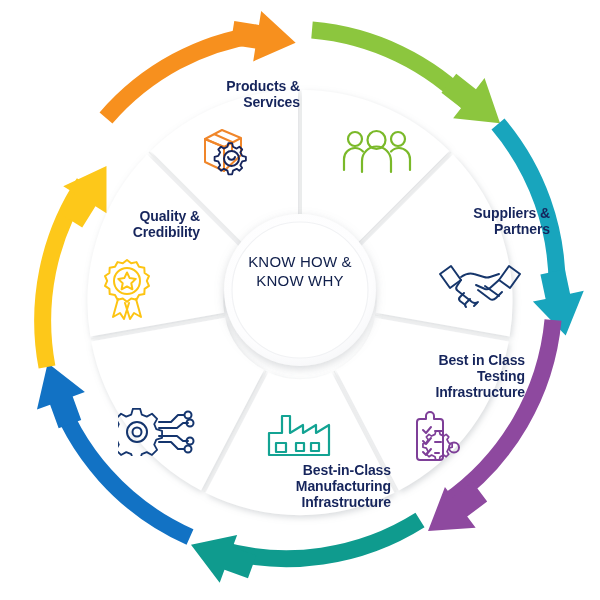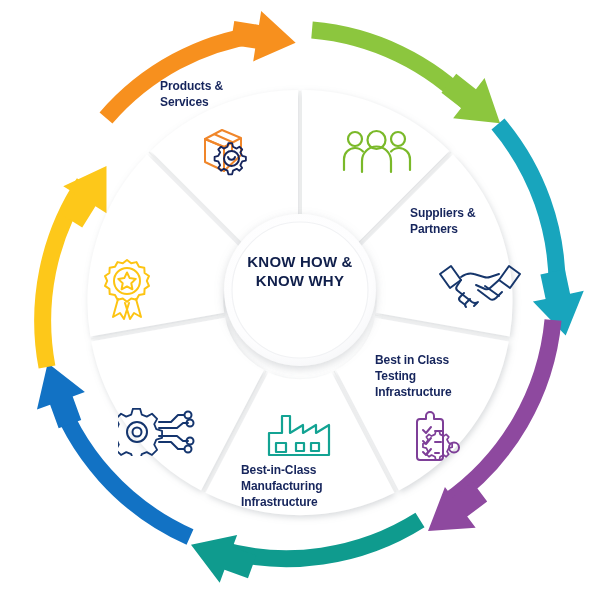--- a/index.html
+++ b/index.html
@@ -7,35 +7,35 @@
     width:600px;height:600px;
     background:#ffffff;
     font-family:"Liberation Sans", sans-serif;
     overflow:hidden;
     position:relative;
   }
   #stage{position:absolute;left:0;top:0;width:600px;height:600px;}
   svg.layer{position:absolute;left:0;top:0;width:600px;height:600px;}
   .seg-label{
     position:absolute;
-    text-align:left;
+    text-align:right;
     color:#16255c;
     font-weight:bold;
-    font-size:12px;
+    font-size:14px;
     line-height:16px;
     letter-spacing:-0.1px;
     white-space:pre-line;
   }
   .seg-icon{position:absolute;}
   .center-text{
     position:absolute;
     left:218px;top:252px;width:164px;
     text-align:center;
     color:#101f4b;
-    font-weight:bold;
+    font-weight:normal;
     font-size:15px;
     line-height:19px;
     white-space:pre-line;
     letter-spacing:0.2px;
   }
 </style>
 </head>
 <body>
 
 <div id="stage">
@@ -207,20 +207,22 @@
       <path d="M41 20 h18 l6 -5 h5"></path>
       <path d="M41 28 h18 l6 5 h5"></path>
       <path d="M41 34 h12 l7 7 h6"></path>
       <circle cx="70" cy="7" r="3.5"></circle>
       <circle cx="72" cy="15" r="3.5"></circle>
       <circle cx="72" cy="33" r="3.5"></circle>
       <circle cx="70" cy="41" r="3.5"></circle>
     </g>
   </svg>
 
+  <div class="seg-label" style="left:60px;top:208px;width:140px;">Quality &amp;
+Credibility</div>
   <svg class="seg-icon" style="left:96px;top:258px;" width="62" height="62" viewBox="0 0 62 62">
     <g fill="none" stroke="#fdc412" stroke-width="2" stroke-linejoin="round" stroke-linecap="round">
       <path d="M31 2 l4.2 3.3 5.2 -1.2 2.6 4.7 5.3 0.9 0.3 5.3 4.4 3 -2.2 4.9 2.2 4.9 -4.4 3 -0.3 5.3 -5.3 0.9 -2.6 4.7 -5.2 -1.2 -4.2 3.3 -4.2 -3.3 -5.2 1.2 -2.6 -4.7 -5.3 -0.9 -0.3 -5.3 -4.4 -3 2.2 -4.9 -2.2 -4.9 4.4 -3 0.3 -5.3 5.3 -0.9 2.6 -4.7 5.2 1.2 Z"></path>
       <circle cx="31" cy="23" r="13"></circle>
       <path d="M31 14.5 l2.7 5.6 6.1 0.8 -4.5 4.3 1.1 6.1 -5.4 -2.9 -5.4 2.9 1.1 -6.1 -4.5 -4.3 6.1 -0.8 Z"></path>
       <path d="M22 41 l-5 18 7 -4 4 6 5 -16"></path>
       <path d="M40 41 l5 18 -7 -4 -4 6 -5 -16"></path>
     </g>
   </svg>
 

